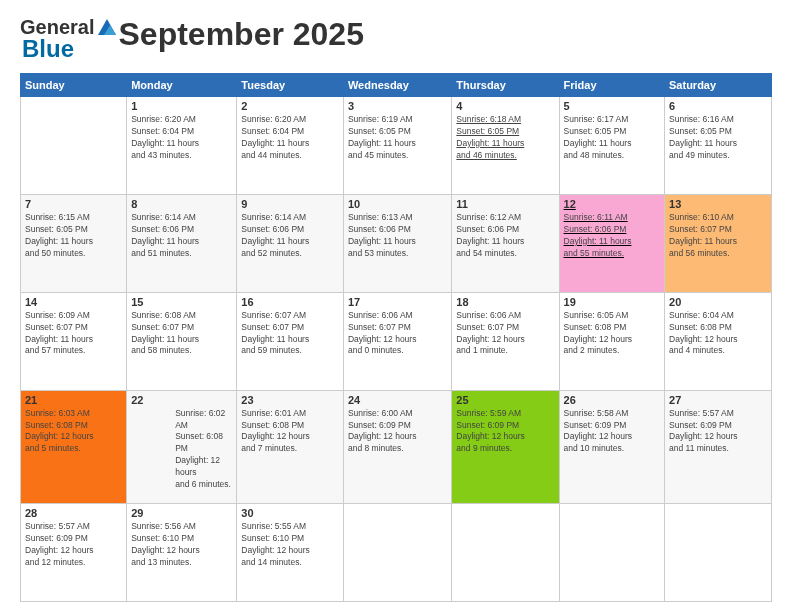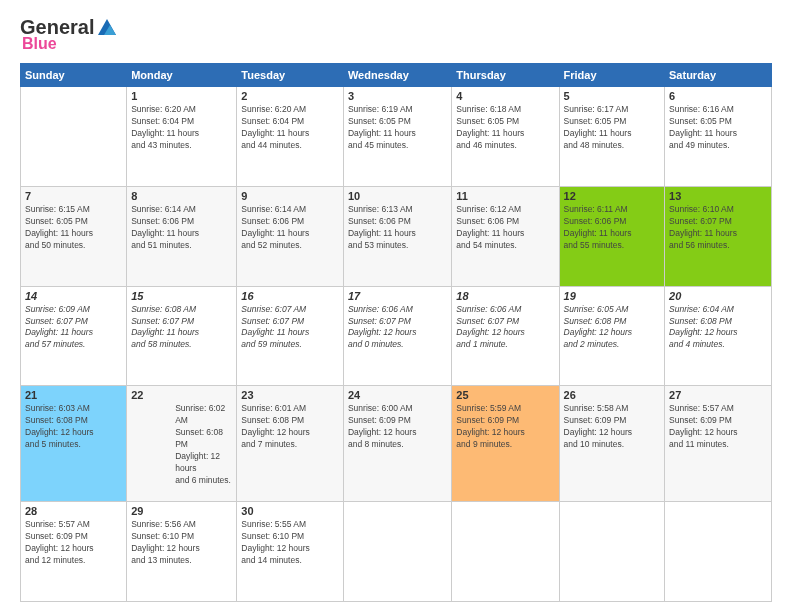--- a/index.html
+++ b/index.html
@@ -81,23 +81,24 @@
 <div class="page">
   <div class="header">
     <div class="logo">
       <div style="display:flex; align-items:center; gap:2px;">
         <span style="font-size:20px; font-weight:bold; color:#333;">General</span>
         <svg width="22" height="22" viewBox="0 0 22 22">
           <polygon points="11,2 20,18 2,18" fill="#1a6bb5"></polygon>
           <polygon points="14,8 20,18 8,18" fill="#3a9fd5"></polygon>
         </svg>
       </div>
-      <span style="font-size:16px; font-weight:bold; color:#ec4899; margin-top:-4px; padding-left:2px;">Blue</span>
+      <span style="font-size:24px; font-weight:bold; color:#0369a1; margin-top:-4px; padding-left:2px;">Blue</span>
     </div>
     <div class="title-block">
+      <div class="month-title">September 2025</div>
     </div>
   </div>
 
   <table class="calendar">
     <thead>
       <tr>
         <th>Sunday</th>
         <th>Monday</th>
         <th>Tuesday</th>
         <th>Wednesday</th>
@@ -125,21 +126,21 @@
           </td>
           <td style="background: rgb(255, 255, 255);">
             <span class="day-num">3</span>
             <div class="day-info" style="white-space: pre-line;">Sunrise: 6:19 AM
 Sunset: 6:05 PM
 Daylight: 11 hours
 and 45 minutes.</div>
           </td>
           <td style="background: rgb(255, 255, 255);">
             <span class="day-num">4</span>
-            <div class="day-info" style="white-space: pre-line;">Sunrise: 6:18 AM
+            <div class="day-info" style="white-space: pre-line; text-decoration: underline;">Sunrise: 6:18 AM
 Sunset: 6:05 PM
 Daylight: 11 hours
 and 46 minutes.</div>
           </td>
           <td style="background: rgb(255, 255, 255);">
             <span class="day-num">5</span>
             <div class="day-info" style="white-space: pre-line;">Sunrise: 6:17 AM
 Sunset: 6:05 PM
 Daylight: 11 hours
 and 48 minutes.</div>
@@ -181,36 +182,36 @@
 Daylight: 11 hours
 and 53 minutes.</div>
           </td>
           <td style="background: rgb(247, 247, 247);">
             <span class="day-num">11</span>
             <div class="day-info" style="white-space: pre-line;">Sunrise: 6:12 AM
 Sunset: 6:06 PM
 Daylight: 11 hours
 and 54 minutes.</div>
           </td>
-          <td style="background: #84cc16;">
+          <td style="background: #f9a8d4; text-decoration: underline;">
             <span class="day-num">12</span>
             <div class="day-info" style="white-space: pre-line;">Sunrise: 6:11 AM
 Sunset: 6:06 PM
 Daylight: 11 hours
 and 55 minutes.</div>
           </td>
-          <td style="background: #84cc16;">
+          <td style="background: #fdba74;">
             <span class="day-num">13</span>
             <div class="day-info" style="white-space: pre-line;">Sunrise: 6:10 AM
 Sunset: 6:07 PM
 Daylight: 11 hours
 and 56 minutes.</div>
           </td>
         </tr>
-        <tr style="background: #c4b5fd; font-style: italic;">
+        <tr style="background: #c4b5fd;">
           <td style="background: rgb(255, 255, 255);">
             <span class="day-num">14</span>
             <div class="day-info" style="white-space: pre-line;">Sunrise: 6:09 AM
 Sunset: 6:07 PM
 Daylight: 11 hours
 and 57 minutes.</div>
           </td>
           <td style="background: rgb(255, 255, 255);">
             <span class="day-num">15</span>
             <div class="day-info" style="white-space: pre-line;">Sunrise: 6:08 AM
@@ -248,21 +249,21 @@
           </td>
           <td style="background: rgb(255, 255, 255);">
             <span class="day-num">20</span>
             <div class="day-info" style="white-space: pre-line;">Sunrise: 6:04 AM
 Sunset: 6:08 PM
 Daylight: 12 hours
 and 4 minutes.</div>
           </td>
         </tr>
         <tr style="background: rgb(245, 245, 245);">
-          <td style="background: #7dd3fc;">
+          <td style="background: #f97316;">
             <span class="day-num">21</span>
             <div class="day-info" style="white-space: pre-line;">Sunrise: 6:03 AM
 Sunset: 6:08 PM
 Daylight: 12 hours
 and 5 minutes.</div>
           </td>
           <td style="background: rgb(247, 247, 247);">
             <span class="day-num">22</span>
             <div class="day-info" style="white-space: pre-line; margin-left: 44px;">Sunrise: 6:02 AM
 Sunset: 6:08 PM
@@ -276,21 +277,21 @@
 Daylight: 12 hours
 and 7 minutes.</div>
           </td>
           <td style="background: rgb(247, 247, 247);">
             <span class="day-num">24</span>
             <div class="day-info" style="white-space: pre-line;">Sunrise: 6:00 AM
 Sunset: 6:09 PM
 Daylight: 12 hours
 and 8 minutes.</div>
           </td>
-          <td style="background: #fdba74;">
+          <td style="background: #84cc16;">
             <span class="day-num">25</span>
             <div class="day-info" style="white-space: pre-line;">Sunrise: 5:59 AM
 Sunset: 6:09 PM
 Daylight: 12 hours
 and 9 minutes.</div>
           </td>
           <td style="background: rgb(247, 247, 247);">
             <span class="day-num">26</span>
             <div class="day-info" style="white-space: pre-line;">Sunrise: 5:58 AM
 Sunset: 6:09 PM

